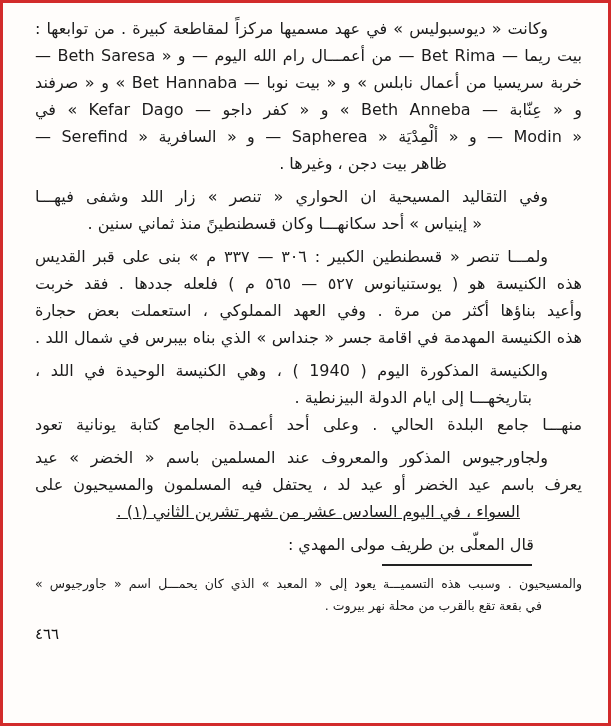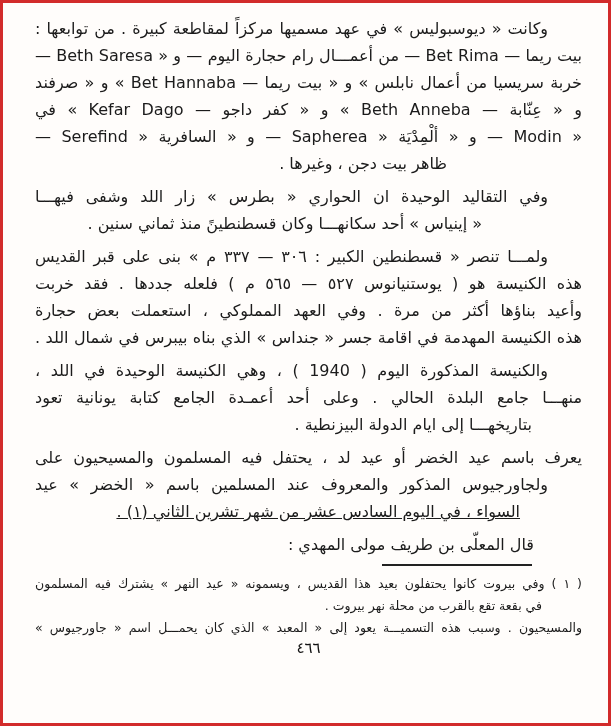--- a/index.html
+++ b/index.html
@@ -50,62 +50,62 @@
     unicode-bidi:plaintext;
     font-size:12.5px;
     line-height:22px;
     text-align:justify;
     text-align-last:justify;
     overflow:hidden;
     max-height:22px;
   }
   .fn-line.last{text-align-last:right;padding-right:40px;}
   .page-number{
-    text-align:center;
+    text-align:left;
     font-size:15px;
+    margin-top:8px;
     color:#111;
   }
 </style>
 </head>
 <body>
 
 <div class="page">
   <div class="body-text" id="body-text">
       <div class="paragraph p0">
         <div class="line first">وكانت « ديوسبوليس » في عهد مسميها مركزاً لمقاطعة كبيرة . من توابعها :</div>
-        <div class="line">بيت ريما — Bet Rima — من أعمـــال رام حجارة اليوم — و « Beth Saresa —</div>
-        <div class="line">خربة سريسيا من أعمال نابلس » و « بيت ريما — Bet Hannaba » و « صرفند</div>
+        <div class="line">بيت ريما — Bet Rima — من أعمـــال رام الله اليوم — و « Beth Saresa —</div>
+        <div class="line">خربة سريسيا من أعمال نابلس » و « بيت نوبا — Bet Hannaba » و « صرفند</div>
         <div class="line">و « عِنّابة — Beth Anneba » و « كفر داجو — Kefar Dago » في</div>
         <div class="line">— Serefind » و « السافرية — Sapherea » و « ألْمِدْيَة — Modin »</div>
         <div class="line last">ظاهر بيت دجن ، وغيرها .</div>
       </div>
       <div class="paragraph p1">
-        <div class="line first">وفي التقاليد الوحيدة ان الحواري « بطرس » زار اللد وشفى فيهـــا</div>
+        <div class="line first">وفي التقاليد المسيحية ان الحواري « تنصر » زار اللد وشفى فيهـــا</div>
         <div class="line last">« إينياس » أحد سكانهـــا وكان قسطنطينً منذ ثماني سنين .</div>
       </div>
       <div class="paragraph p2">
         <div class="line first">ولمـــا تنصر « قسطنطين الكبير : ٣٠٦ — ٣٣٧ م » بنى على قبر القديس</div>
         <div class="line">هذه الكنيسة هو ( يوستنيانوس ٥٢٧ — ٥٦٥ م ) فلعله جددها . فقد خربت</div>
         <div class="line">وأعيد بناؤها أكثر من مرة . وفي العهد المملوكي ، استعملت بعض حجارة</div>
         <div class="line last">هذه الكنيسة المهدمة في اقامة جسر « جنداس » الذي بناه بيبرس في شمال اللد .</div>
       </div>
       <div class="paragraph p3">
         <div class="line first">والكنيسة المذكورة اليوم ( 1940 ) ، وهي الكنيسة الوحيدة في اللد ،</div>
+        <div class="line last">بتاريخهـــا إلى ايام الدولة البيزنطية .</div>
         <div class="line">منهـــا جامع البلدة الحالي . وعلى أحد أعمـدة الجامع كتابة يونانية تعود</div>
-        <div class="line last">بتاريخهـــا إلى ايام الدولة البيزنطية .</div>
       </div>
       <div class="paragraph p4">
+        <div class="line first">ولجاورجيوس المذكور والمعروف عند المسلمين باسم « الخضر » عيد</div>
         <div class="line">يعرف باسم عيد الخضر أو عيد لد ، يحتفل فيه المسلمون والمسيحيون على</div>
-        <div class="line first">ولجاورجيوس المذكور والمعروف عند المسلمين باسم « الخضر » عيد</div>
         <div class="line last">السواء ، في اليوم السادس عشر من شهر تشرين الثاني (١) .</div>
       </div>
       <div class="paragraph p5">
         <div class="line first last">قال المعلّى بن طريف مولى المهدي :</div>
       </div>
     </div>
   <div class="footnote-separator"></div>
   <div class="footnotes" id="footnotes">
-      <div class="fn-line">( ١ ) وفي بيروت كانوا يحتفلون بعيد هذا القديس ، ويسمونه « عيد النهر » يشترك فيه المسلمون</div>
+      <div class="fn-line">والمسيحيون . وسبب هذه التسميـــة يعود إلى « المعبد » الذي كان يحمـــل اسم « جاورجيوس »</div>
       <div class="fn-line last">في بقعة تقع بالقرب من محلة نهر بيروت .</div>
-      <div class="fn-line">والمسيحيون . وسبب هذه التسميـــة يعود إلى « المعبد » الذي كان يحمـــل اسم « جاورجيوس »</div>
     </div>
   <div class="page-number">٤٦٦</div>
 </div>
 
 </body></html>

